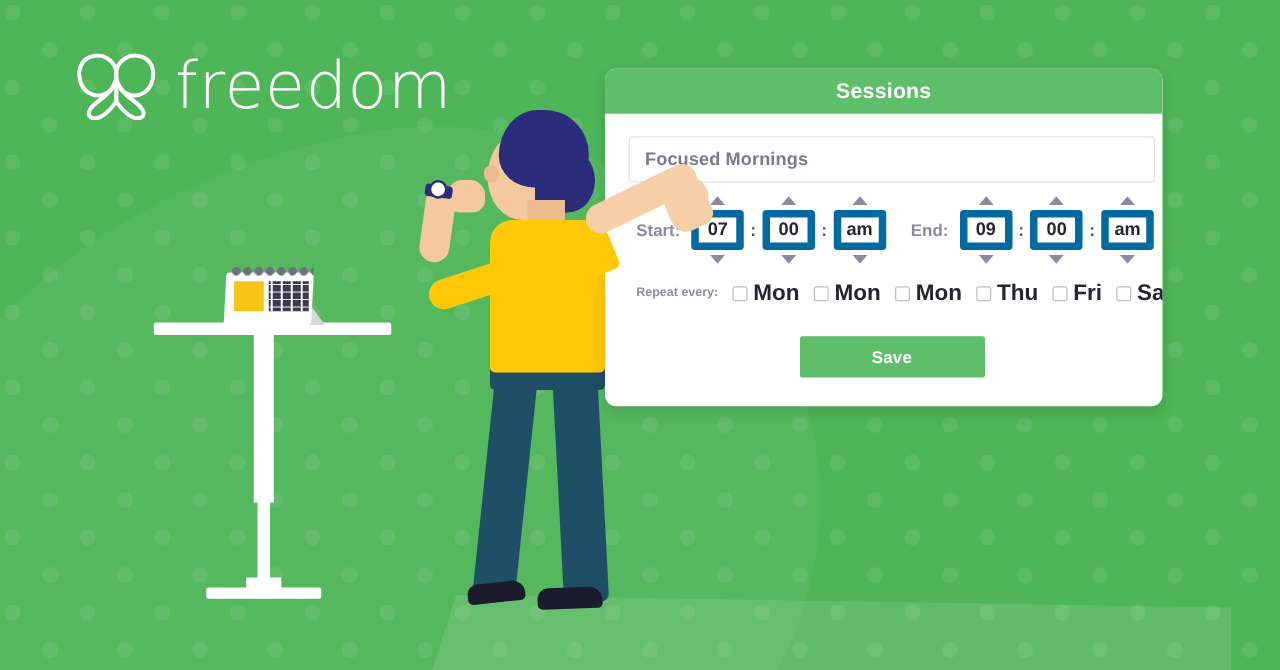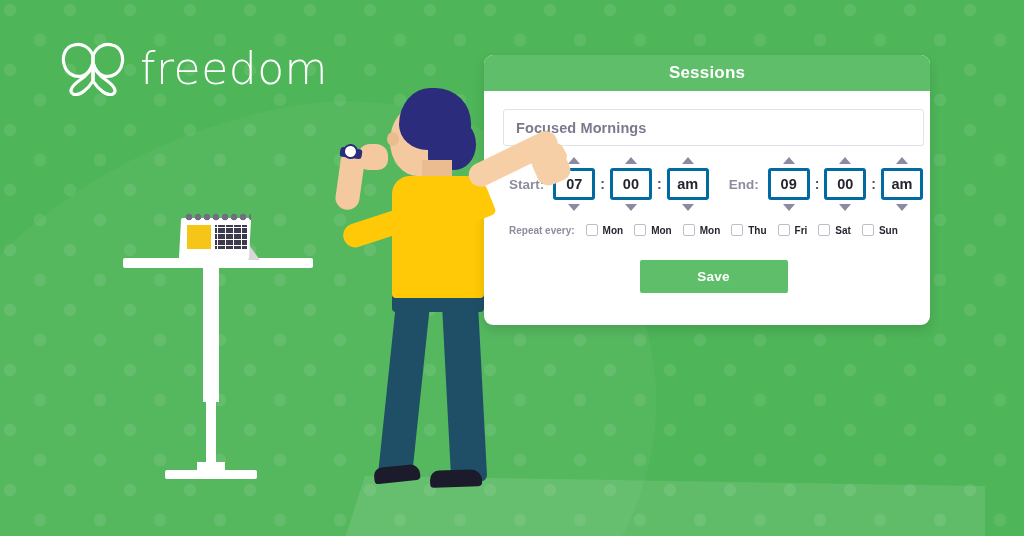--- a/index.html
+++ b/index.html
@@ -29,21 +29,21 @@
   .ground{
     position:absolute;left:345px;top:476px;width:640px;height:62px;
     background:rgba(255,255,255,0.10);
     clip-path:polygon(20px 0, 640px 10px, 640px 62px, 0 62px);
   }
 
   
   .logo{position:absolute;left:60px;top:42px;display:flex;align-items:center;gap:14px;}
   .logo svg{display:block;}
   .logo-word{
-    color:#ffffff;font-size:44px;line-height:1;letter-spacing:.5px;
+    color:#ffffff;font-size:52px;line-height:1;letter-spacing:.5px;
     font-family:"DejaVu Sans", sans-serif;font-weight:300;
   }
 
   
   .desk{position:absolute;left:123px;top:250px;width:190px;height:230px;}
   .desk-top{position:absolute;left:0;top:8px;width:190px;height:10px;background:#ffffff;border-radius:2px;}
   .desk-col{position:absolute;left:80px;top:16px;width:16px;height:136px;background:#ffffff;}
   .desk-col2{position:absolute;left:83px;top:146px;width:10px;height:80px;background:#ffffff;}
   .desk-foot{position:absolute;left:42px;top:220px;width:92px;height:9px;background:#ffffff;border-radius:2px;}
   .desk-foot2{position:absolute;left:74px;top:212px;width:28px;height:10px;background:#ffffff;}
@@ -125,38 +125,38 @@
     width:100%;height:37px;box-sizing:border-box;
     border:1px solid #e2e2e8;border-radius:3px;background:#fff;
     display:flex;align-items:center;padding:0 12px;
   }
   .name-value{font-size:14.5px;font-weight:bold;color:#7b7a8d;letter-spacing:.1px;}
 
   .time-row{display:flex;align-items:center;margin-top:22px;padding-left:6px;}
   .time-label{font-size:13.5px;font-weight:bold;color:#8d8c9e;margin-right:8px;white-space:nowrap;}
   .spin{position:relative;width:42px;height:32px;margin:0 1px;}
   .spin-box{
-    width:42px;height:32px;box-sizing:border-box;border:3px solid #0369a1;border-radius:3px;
+    width:42px;height:32px;box-sizing:border-box;border:6px solid #0369a1;border-radius:3px;
     background:#fff;display:flex;align-items:center;justify-content:center;
     font-size:14.5px;font-weight:bold;color:#25252f;
   }
   .arrow{
     position:absolute;left:50%;transform:translateX(-50%);
     width:0;height:0;border-left:6px solid transparent;border-right:6px solid transparent;
   }
   .arrow.up{top:-11px;border-bottom:7px solid #8b89a3;}
   .arrow.down{bottom:-11px;border-top:7px solid #8b89a3;}
   .colon{font-size:14px;font-weight:bold;color:#55555f;margin:0 4px;}
   .gap{width:44px;}
 
   .repeat-row{display:flex;align-items:center;margin-top:24px;padding-left:6px;}
   .repeat-label{font-size:10px;font-weight:bold;color:#8d8c9e;margin-right:11px;white-space:nowrap;}
   .day{display:flex;align-items:center;margin-right:11px;}
   .cbox{width:12px;height:12px;border:1px solid #bfbfc9;border-radius:2px;background:#fff;box-sizing:border-box;}
-  .day-label{font-size:10px;font-weight:bold;color:#25252f;margin-left:5px;}
+  .day-label{font-size:18px;font-weight:bold;color:#25252f;margin-left:5px;}
 
   .save-wrap{display:flex;justify-content:center;margin-top:24px;}
   .save-btn{
     width:148px;height:33px;background:#5FBE69;border:none;border-radius:2px;
     color:#ffffff;font-size:13.5px;font-weight:bold;letter-spacing:.2px;
     font-family:"Liberation Sans", sans-serif;cursor:pointer;
   }
 </style>
 </head>
 <body>

